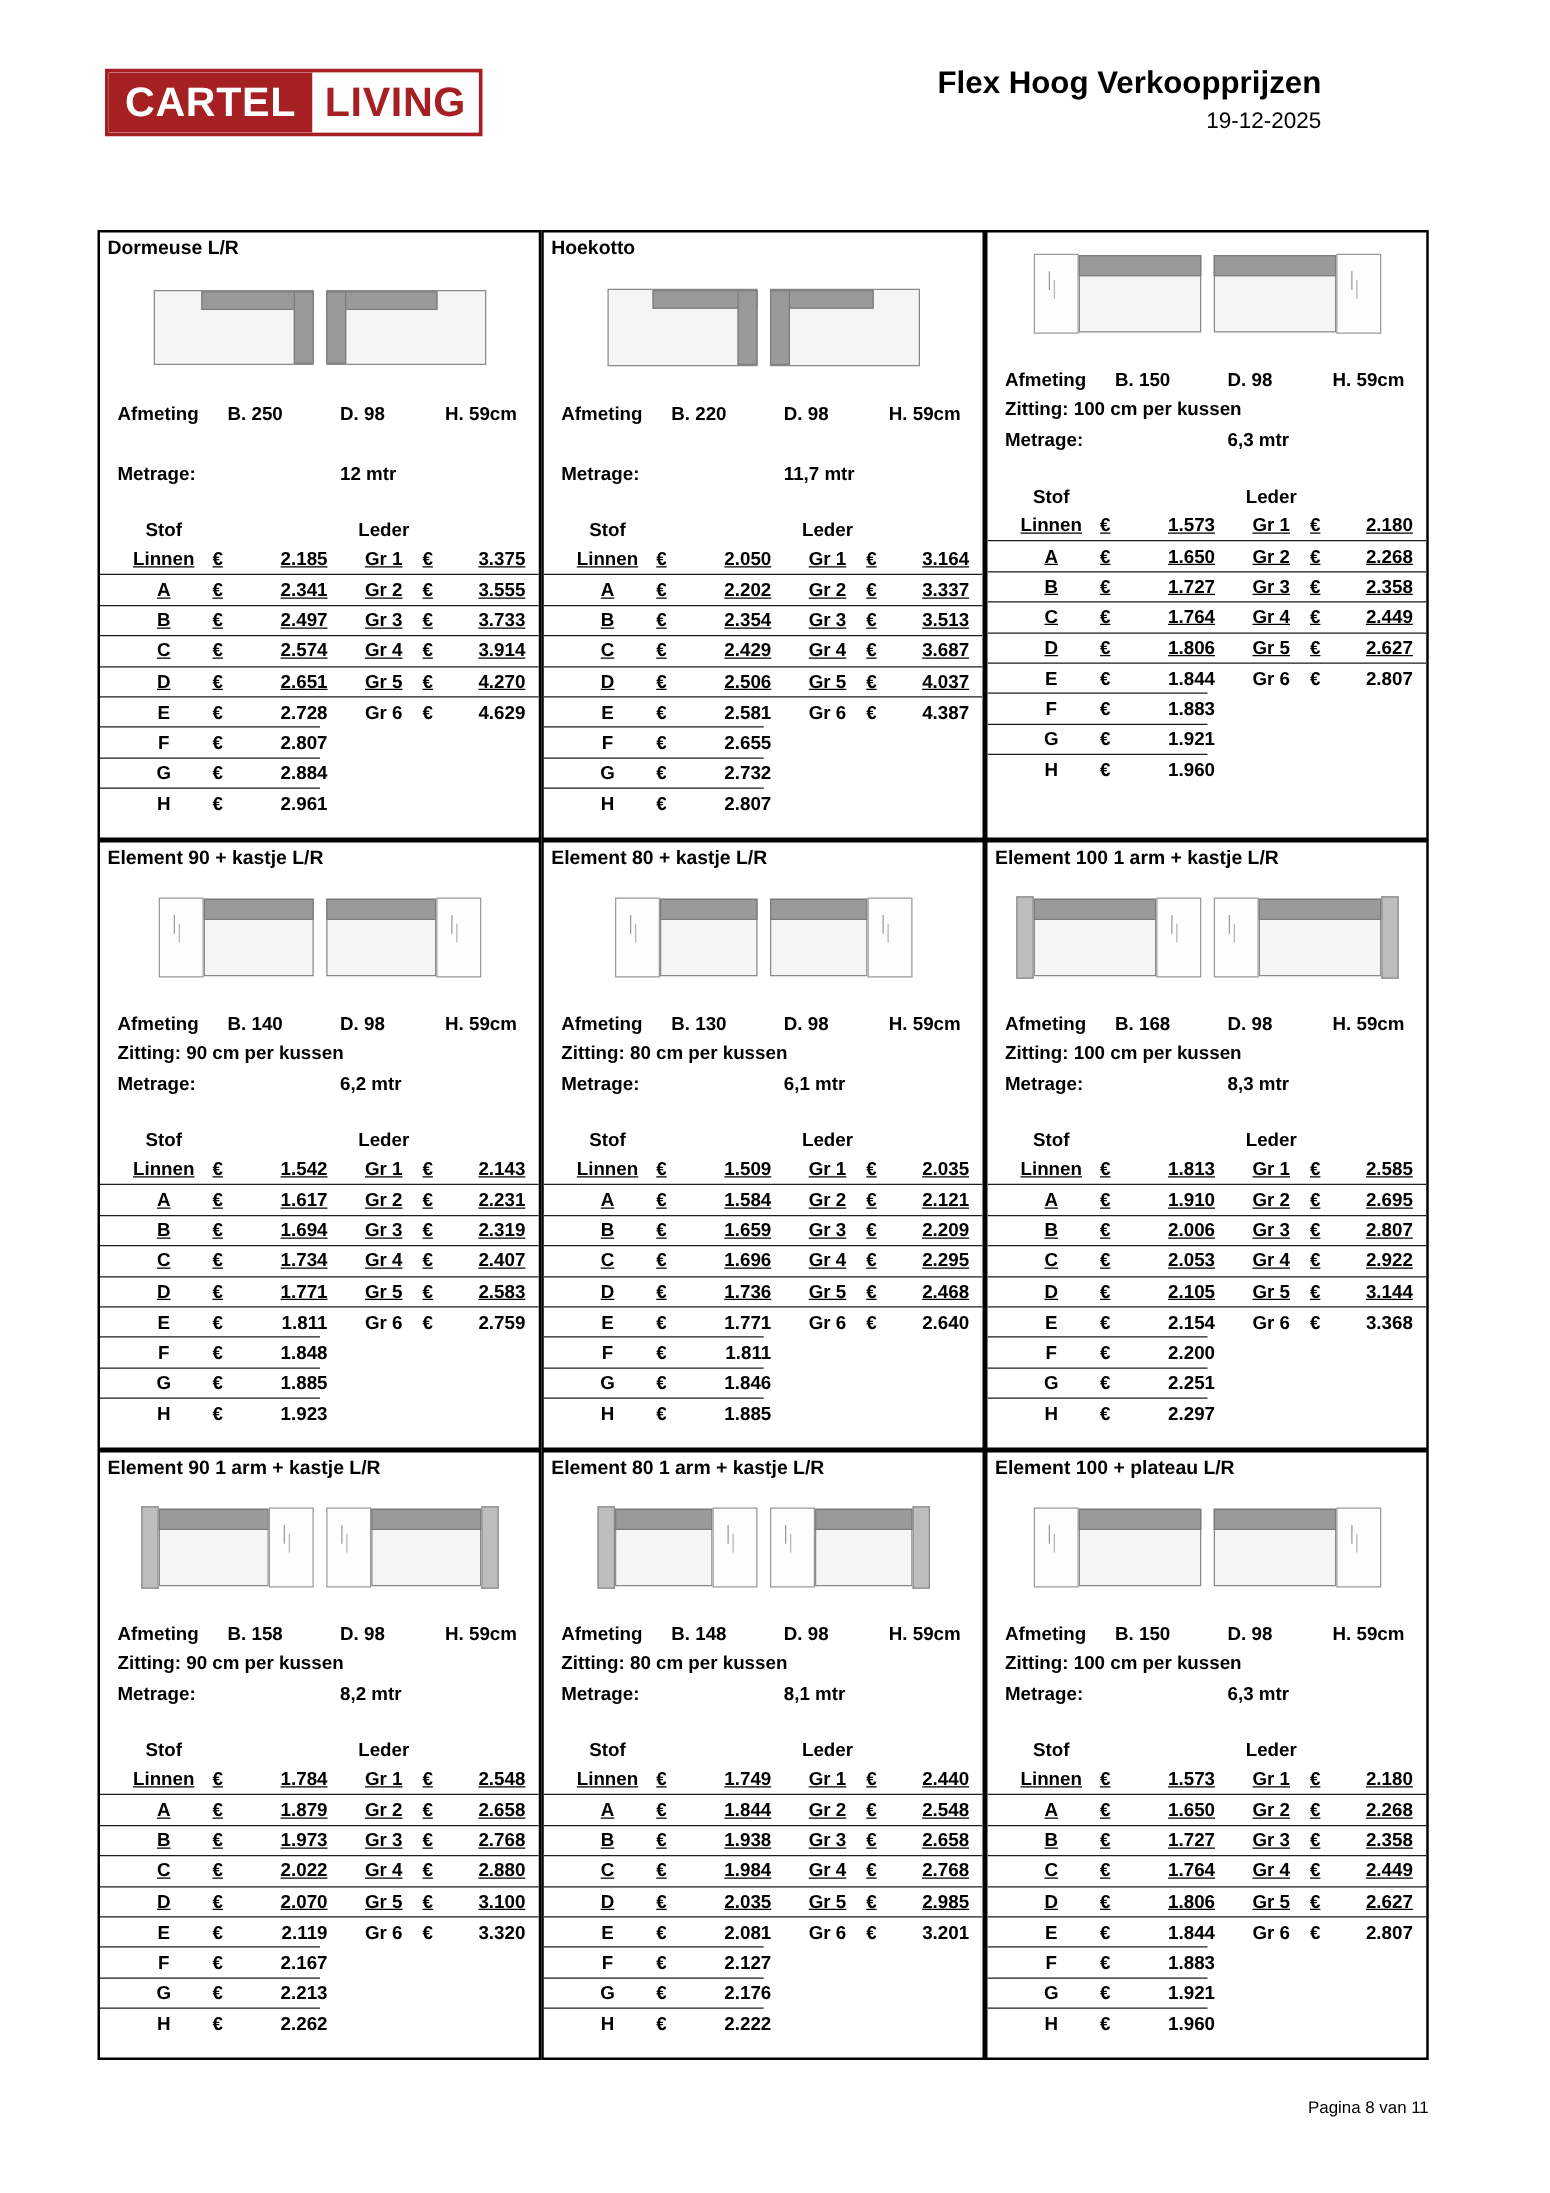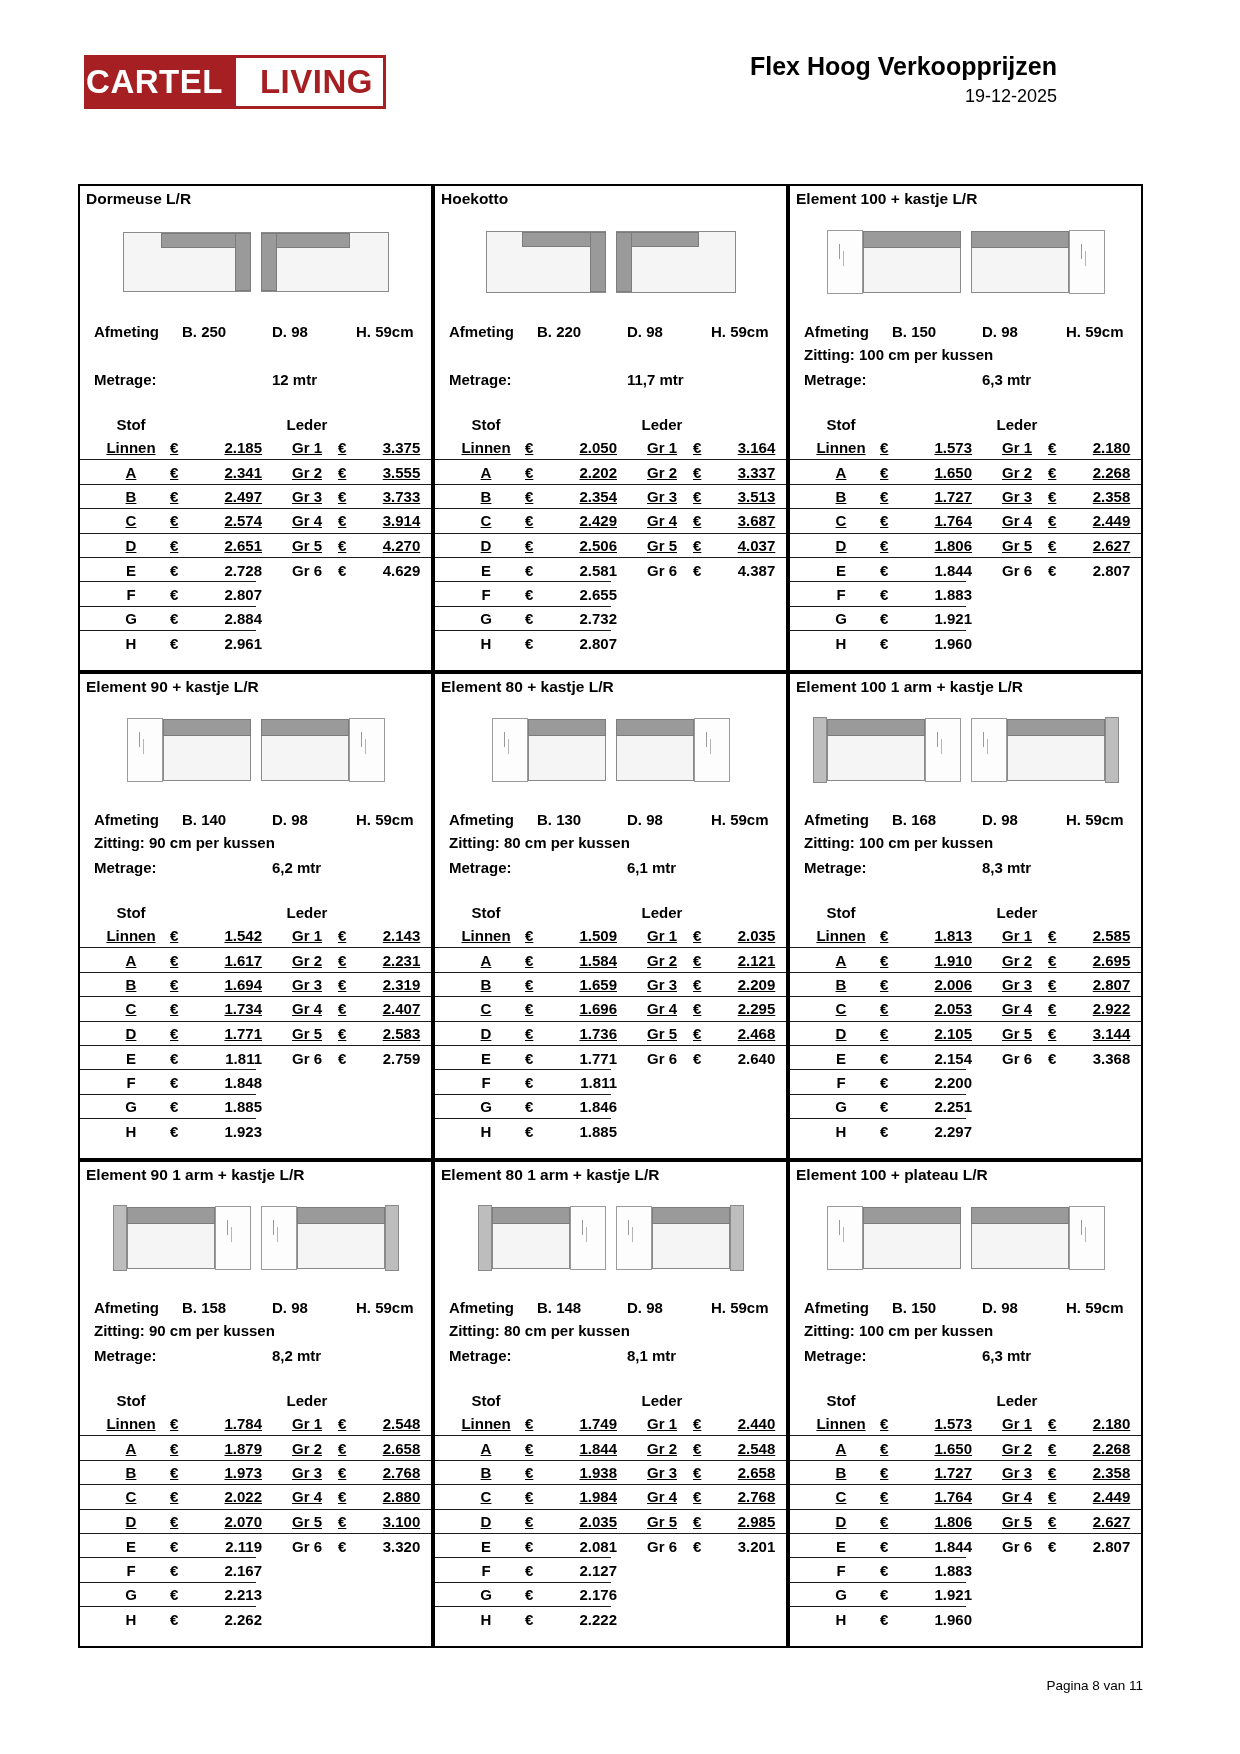--- a/index.html
+++ b/index.html
@@ -5,30 +5,30 @@
   * { margin:0; padding:0; box-sizing:border-box; }
   html,body { background:#fff; }
   body {
     width:1240px; height:1754px; position:relative;
     font-family:"Liberation Sans", sans-serif; color:#000;
   }
 
   
   .logo {
     position:absolute; left:84px; top:55px; width:302px; height:54px;
-    border:3px solid #a51f23; display:flex; overflow:hidden; background:#fff;justify-content:center;
+    border:3px solid #a51f23; display:flex; overflow:hidden; background:#fff;
   }
   .logo-left {
     background:#a51f23; color:#fff; display:flex; align-items:center;
     padding:0 13px; font-size:33px; font-weight:700; letter-spacing:.5px;
     white-space:nowrap;
   }
   .logo-right {
     background:#fff; color:#a51f23; display:flex; align-items:center;
-    padding:0 24px; font-size:33px; font-weight:700; letter-spacing:.5px;
+    padding:0 10px; font-size:33px; font-weight:700; letter-spacing:.5px;
     white-space:nowrap;
   }
   .header-right { position:absolute; right:183px; top:52px; text-align:right; }
   .doc-title { font-size:25px; font-weight:700; line-height:1.15; }
   .doc-date  { font-size:18px; font-weight:400; margin-top:5px; }
 
   
   .grid {
     position:absolute; left:78px; top:184px; width:1065px;
     display:grid; grid-template-columns:355px 355px 355px;
@@ -319,21 +319,20 @@
         <div class="prow ">
           <span class="lab">H</span>
           <span class="eur">€</span>
           <span class="val">2.807</span>
           <span class=""></span>
         </div>
       </div>
   </section>
 
   <section class="panel">
-    <h2 class="ptitle">Element 100 + kastje L/R</h2>
     <div class="diagram s100">
         <div class="fig">
           <div class="ka"></div>
           <div class="el"></div>
         </div>
         <div class="fig">
           <div class="el"></div>
           <div class="ka"></div>
         </div>
       </div>

